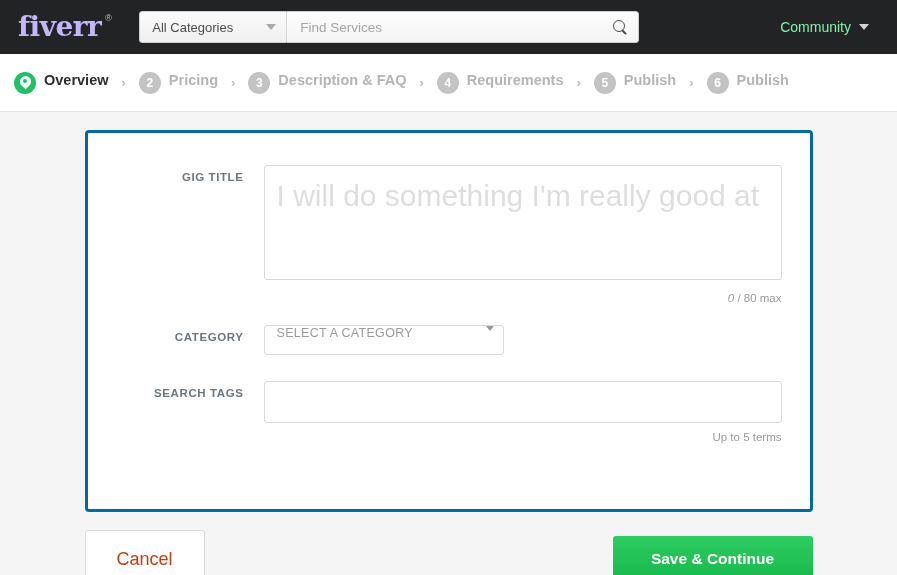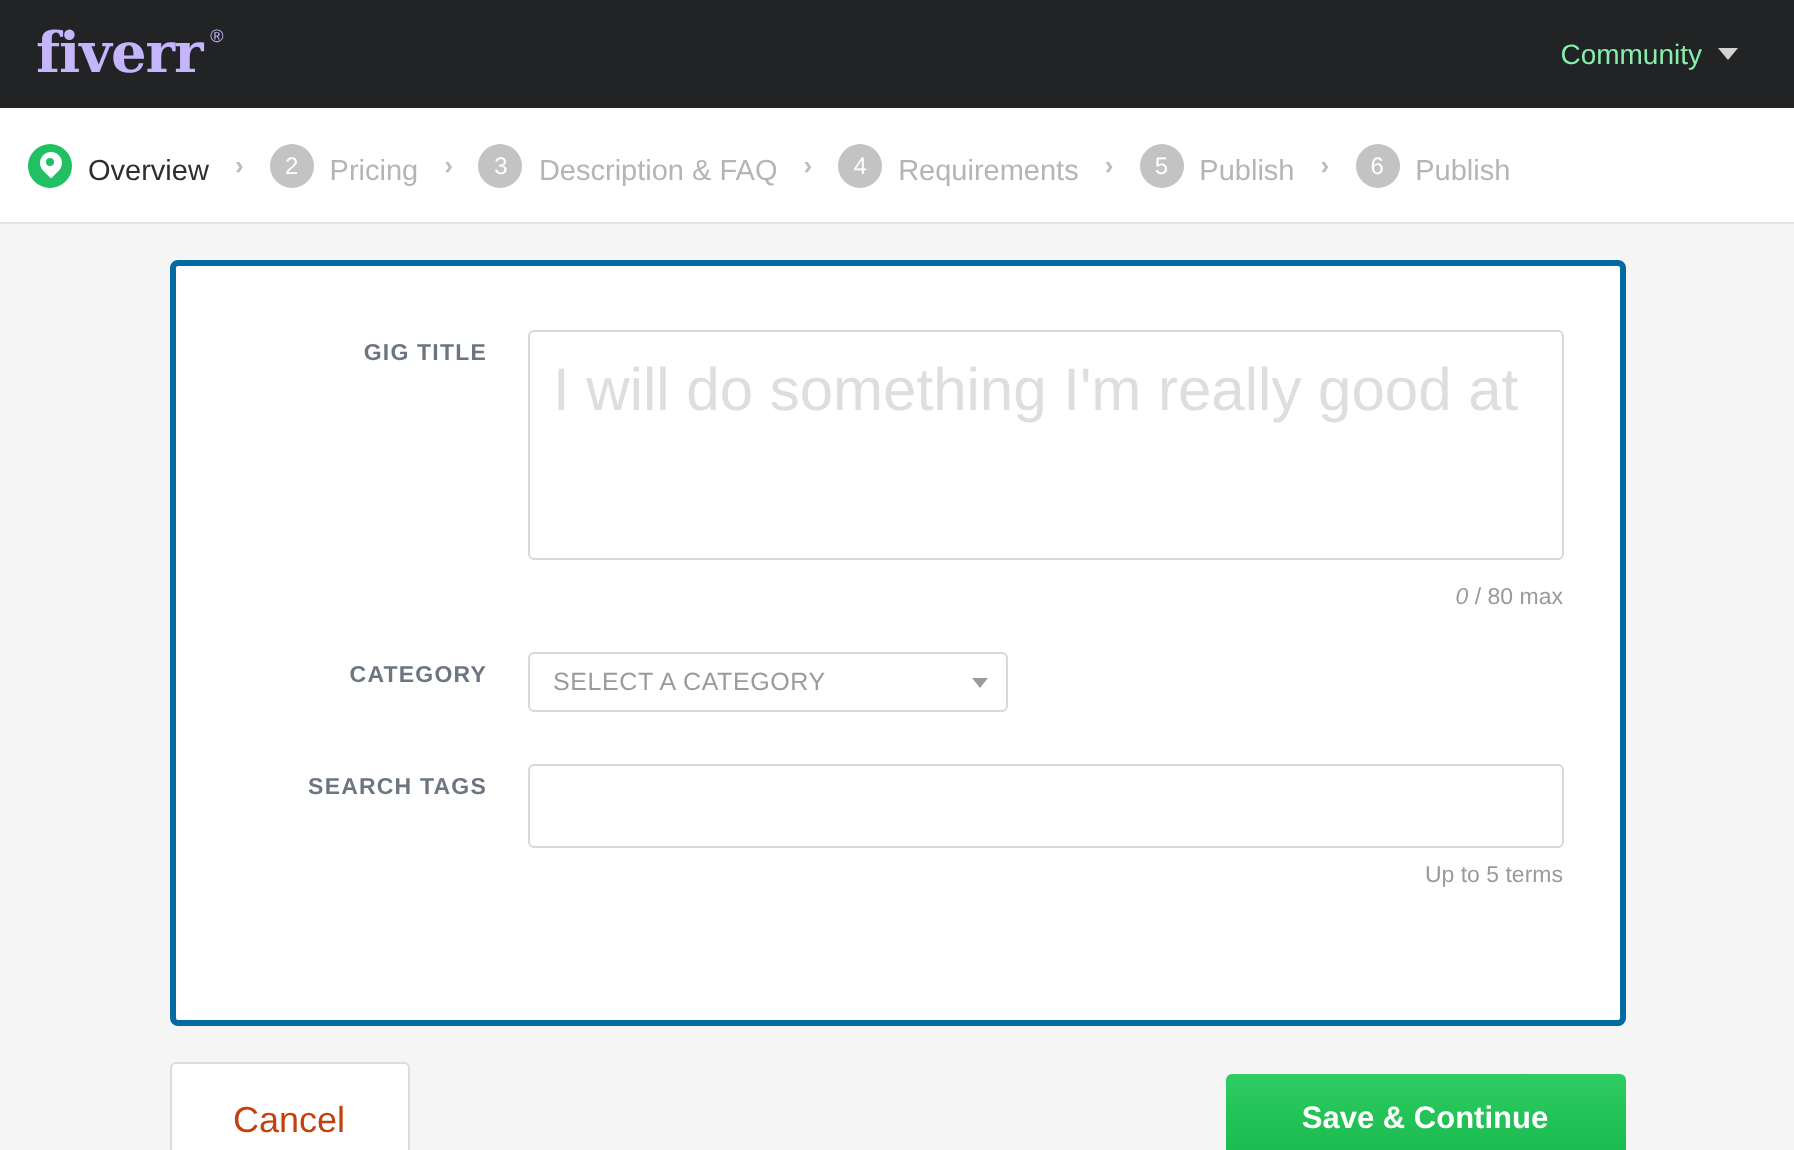--- a/index.html
+++ b/index.html
@@ -133,23 +133,24 @@
   .stepbar {
     height: 58px;
     background: #ffffff;
     border-bottom: 1px solid #e4e4e4;
     display: flex;
     align-items: center;
     padding-left: 14px;
   }
   .step {
     display: flex;
-    align-items: flex-end;
+    align-items: flex-start;
     gap: 8px;
     cursor: pointer;
+    font-weight: bold;
   }
   .step .badge {
     width: 22px; height: 22px;
     border-radius: 50%;
     background: #c3c3c3;
     color: #ffffff;
     font-size: 12px;
     display: flex;
     align-items: center;
     justify-content: center;
@@ -256,21 +257,21 @@
   }
   .hint em { font-style: italic; }
 
   .row-category { margin-top: 21px; }
   .cat-box {
     width: 240px;
     height: 30px;
     border: 1px solid #d9d9d9;
     border-radius: 3px;
     display: flex;
-    align-items: center;
+    align-items: flex-start;
     justify-content: space-between;
     padding: 0 9px 0 12px;
     font-size: 12.5px;
     letter-spacing: 0.3px;
     color: #9b9b9b;
     cursor: pointer;
     background: #fff;
   }
   .tri-sm {
     width: 0; height: 0;
@@ -328,20 +329,30 @@
 </style>
 </head>
 <body>
 
 <div class="topnav">
 
   <div class="logo">
     <span>fiverr</span><span class="reg">®</span>
   </div>
 
+  <div class="searchgroup">
+    <div class="cat-select">
+      <span>All Categories</span>
+      <span class="tri-down"></span>
+    </div>
+    <div class="search-field">
+      <span class="ph">Find Services</span>
+      <span class="mag"></span>
+    </div>
+  </div>
 
   <div class="nav-right">
     <span class="lbl">Community</span>
     <span class="tri-down-lt"></span>
   </div>
 </div>
 
 <div class="stepbar">
 
   <div class="step">

